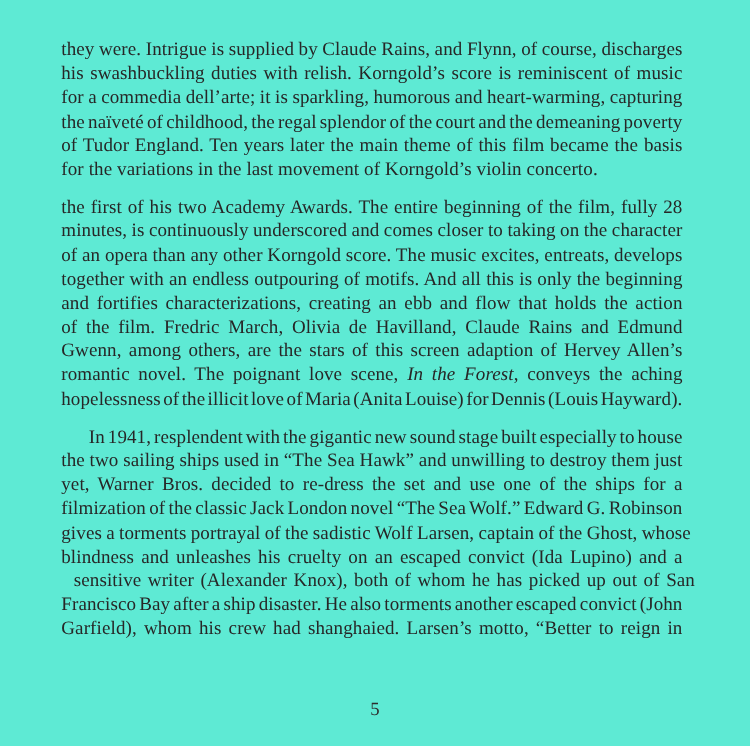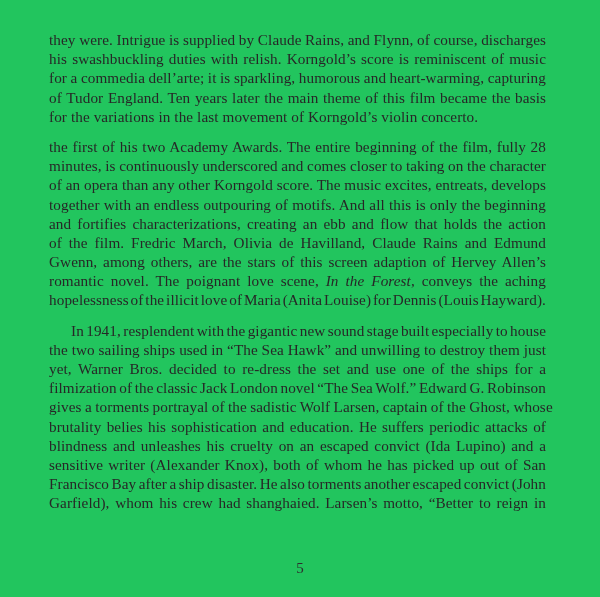--- a/index.html
+++ b/index.html
@@ -7,21 +7,21 @@
     padding: 0;
     width: 600px;
     height: 597px;
     background: #fbfbfa;
     overflow: hidden;
   }
   .page {
     position: relative;
     width: 600px;
     height: 597px;
-    background: #22c55e;
+    background: #5eead4;
     font-family: "Liberation Serif", serif;
     color: #272727;
   }
   .text-block {
     position: absolute;
     left: 49px;
     top: 30px;
     width: 497px;
     font-size: 15.2px;
     line-height: 19.2px;
@@ -50,41 +50,41 @@
 </style>
 </head>
 <body>
 
 <div class="page">
   <div class="text-block">
       <div class="para">
         <div class="line"><span class="m" style="word-spacing: -0.29px;"><span>they were. Intrigue is supplied by Claude Rains, and Flynn, of course, discharges</span></span></div>
         <div class="line"><span class="m" style="word-spacing: 1.211px;"><span>his swashbuckling duties with relish. Korngold’s score is reminiscent of music</span></span></div>
         <div class="line"><span class="m" style="word-spacing: -0.361px;"><span>for a commedia dell’arte; it is sparkling, humorous and heart-warming, capturing</span></span></div>
+        <div class="line"><span class="m" style="word-spacing: -1.338px;"><span>the naïveté of childhood, the regal splendor of the court and the demeaning poverty</span></span></div>
         <div class="line"><span class="m" style="word-spacing: 0.724px;"><span>of Tudor England. Ten years later the main theme of this film became the basis</span></span></div>
         <div class="line"><span class="m"><span>for the variations in the last movement of Korngold’s violin concerto.</span></span></div>
       </div>
       <div class="para">
         <div class="line"><span class="m" style="word-spacing: 0.769px;"><span>the first of his two Academy Awards. The entire beginning of the film, fully 28</span></span></div>
         <div class="line"><span class="m" style="word-spacing: -0.328px;"><span>minutes, is continuously underscored and comes closer to taking on the character</span></span></div>
         <div class="line"><span class="m" style="word-spacing: -0.1px;"><span>of an opera than any other Korngold score. The music excites, entreats, develops</span></span></div>
         <div class="line"><span class="m" style="word-spacing: 0.227px;"><span>together with an endless outpouring of motifs. And all this is only the beginning</span></span></div>
         <div class="line"><span class="m" style="word-spacing: 2.216px;"><span>and fortifies characterizations, creating an ebb and flow that holds the action</span></span></div>
         <div class="line"><span class="m" style="word-spacing: 3.04px;"><span>of the film. Fredric March, Olivia de Havilland, Claude Rains and Edmund</span></span></div>
         <div class="line"><span class="m" style="word-spacing: 1.911px;"><span>Gwenn, among others, are the stars of this screen adaption of Hervey Allen’s</span></span></div>
         <div class="line"><span class="m" style="word-spacing: 3.023px;"><span>romantic novel. The poignant love scene, </span><span class="it">In the Forest</span><span>, conveys the aching</span></span></div>
         <div class="line"><span class="m" style="word-spacing: -1.988px;"><span>hopelessness of the illicit love of Maria (Anita Louise) for Dennis (Louis Hayward).</span></span></div>
       </div>
       <div class="para">
         <div class="line indent"><span class="m" style="word-spacing: -1.54px;"><span>In 1941, resplendent with the gigantic new sound stage built especially to house</span></span></div>
         <div class="line"><span class="m" style="word-spacing: -0.075px; text-align: center;"><span>the two sailing ships used in “The Sea Hawk” and unwilling to destroy them just</span></span></div>
         <div class="line"><span class="m" style="word-spacing: 2.67px;"><span>yet, Warner Bros. decided to re-dress the set and use one of the ships for a</span></span></div>
         <div class="line"><span class="m" style="word-spacing: -1.294px;"><span>filmization of the classic Jack London novel “The Sea Wolf.” Edward G. Robinson</span></span></div>
         <div class="line"><span class="m" style="word-spacing: -0.48px;"><span>gives a torments portrayal of the sadistic Wolf Larsen, captain of the Ghost, whose</span></span></div>
-        <div class="line"><span class="m" style="word-spacing: 1.384px;"><span>brutality belies his sophistication and education. He suffers periodic attacks of</span></span></div>
         <div class="line"><span class="m" style="word-spacing: 1.771px;"><span>blindness and unleashes his cruelty on an escaped convict (Ida Lupino) and a</span></span></div>
-        <div class="line"><span class="m" style="word-spacing: 1.315px;"><span>sensitive writer (Alexander Knox), both of whom he has picked up out of San</span></span></div>
+        <div class="line"><span class="m" style="word-spacing: 1.315px; margin-left: 10px;"><span>sensitive writer (Alexander Knox), both of whom he has picked up out of San</span></span></div>
         <div class="line"><span class="m" style="word-spacing: -1.415px;"><span>Francisco Bay after a ship disaster. He also torments another escaped convict (John</span></span></div>
         <div class="line"><span class="m" style="word-spacing: 1.778px;"><span>Garfield), whom his crew had shanghaied. Larsen’s motto, “Better to reign in</span></span></div>
       </div>
     </div>
   <div class="page-number">5</div>
 </div>
 
 </body></html>

